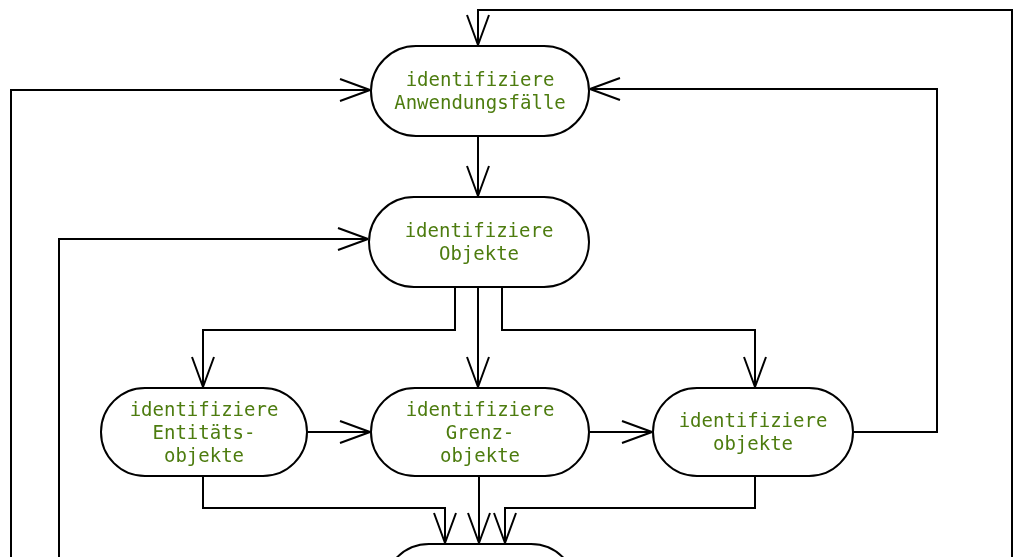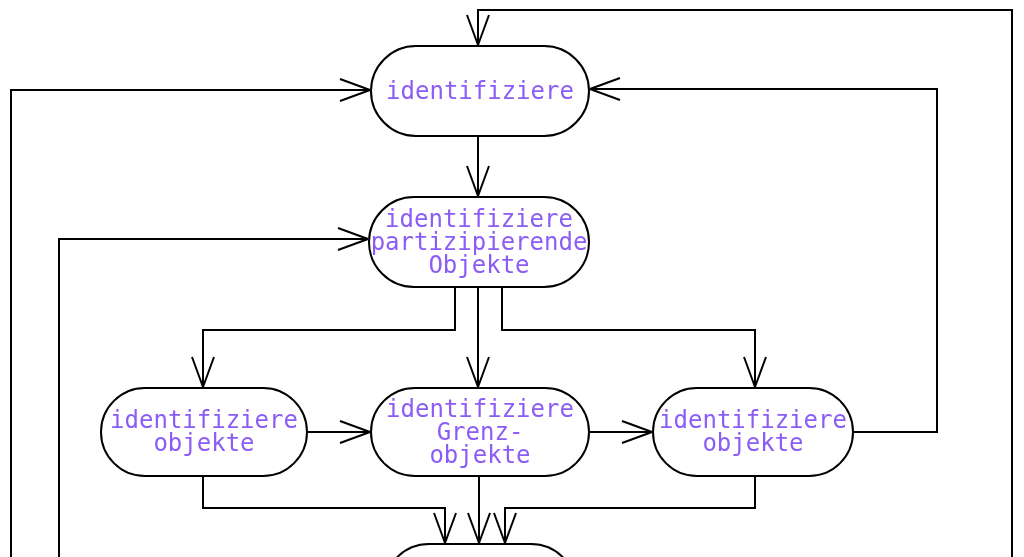--- a/index.html
+++ b/index.html
@@ -27,23 +27,23 @@
     background: #ffffff;
     border: 2px solid #000000;
     border-radius: 46px;
     display: flex;
     flex-direction: column;
     align-items: center;
     justify-content: center;
     text-align: center;
   }
   .node .nl {
-    font-size: 24px;
+    font-size: 19px;
     line-height: 23px;
-    color: #8b5cf6;
+    color: #4d7c0f;
     white-space: nowrap;
   }
   #n1 { left: 370px; top: 45px;  width: 220px; height: 92px; }
   #n2 { left: 368px; top: 196px; width: 222px; height: 92px; }
   #n3 { left: 100px; top: 387px; width: 208px; height: 90px; border-radius: 45px; }
   #n4 { left: 370px; top: 387px; width: 220px; height: 90px; border-radius: 45px; }
   #n5 { left: 652px; top: 387px; width: 202px; height: 90px; border-radius: 45px; }
   #n6 { left: 383px; top: 543px; width: 194px; height: 92px; }
 </style>
 </head>
@@ -114,30 +114,31 @@
     </g>
 
     <g>
       <path d="M755 477 L755 508 L505 508 L505 543"></path>
       <path d="M494 513 L505 543 M516 513 L505 543"></path>
     </g>
   </svg>
 
   <div class="node" id="n1">
     <div class="nl">identifiziere</div>
+    <div class="nl">Anwendungsfälle</div>
   </div>
 
   <div class="node" id="n2">
     <div class="nl">identifiziere</div>
-    <div class="nl">partizipierende</div>
     <div class="nl">Objekte</div>
   </div>
 
   <div class="node" id="n3">
     <div class="nl">identifiziere</div>
+    <div class="nl">Entitäts-</div>
     <div class="nl">objekte</div>
   </div>
 
   <div class="node" id="n4">
     <div class="nl">identifiziere</div>
     <div class="nl">Grenz-</div>
     <div class="nl">objekte</div>
   </div>
 
   <div class="node" id="n5">

